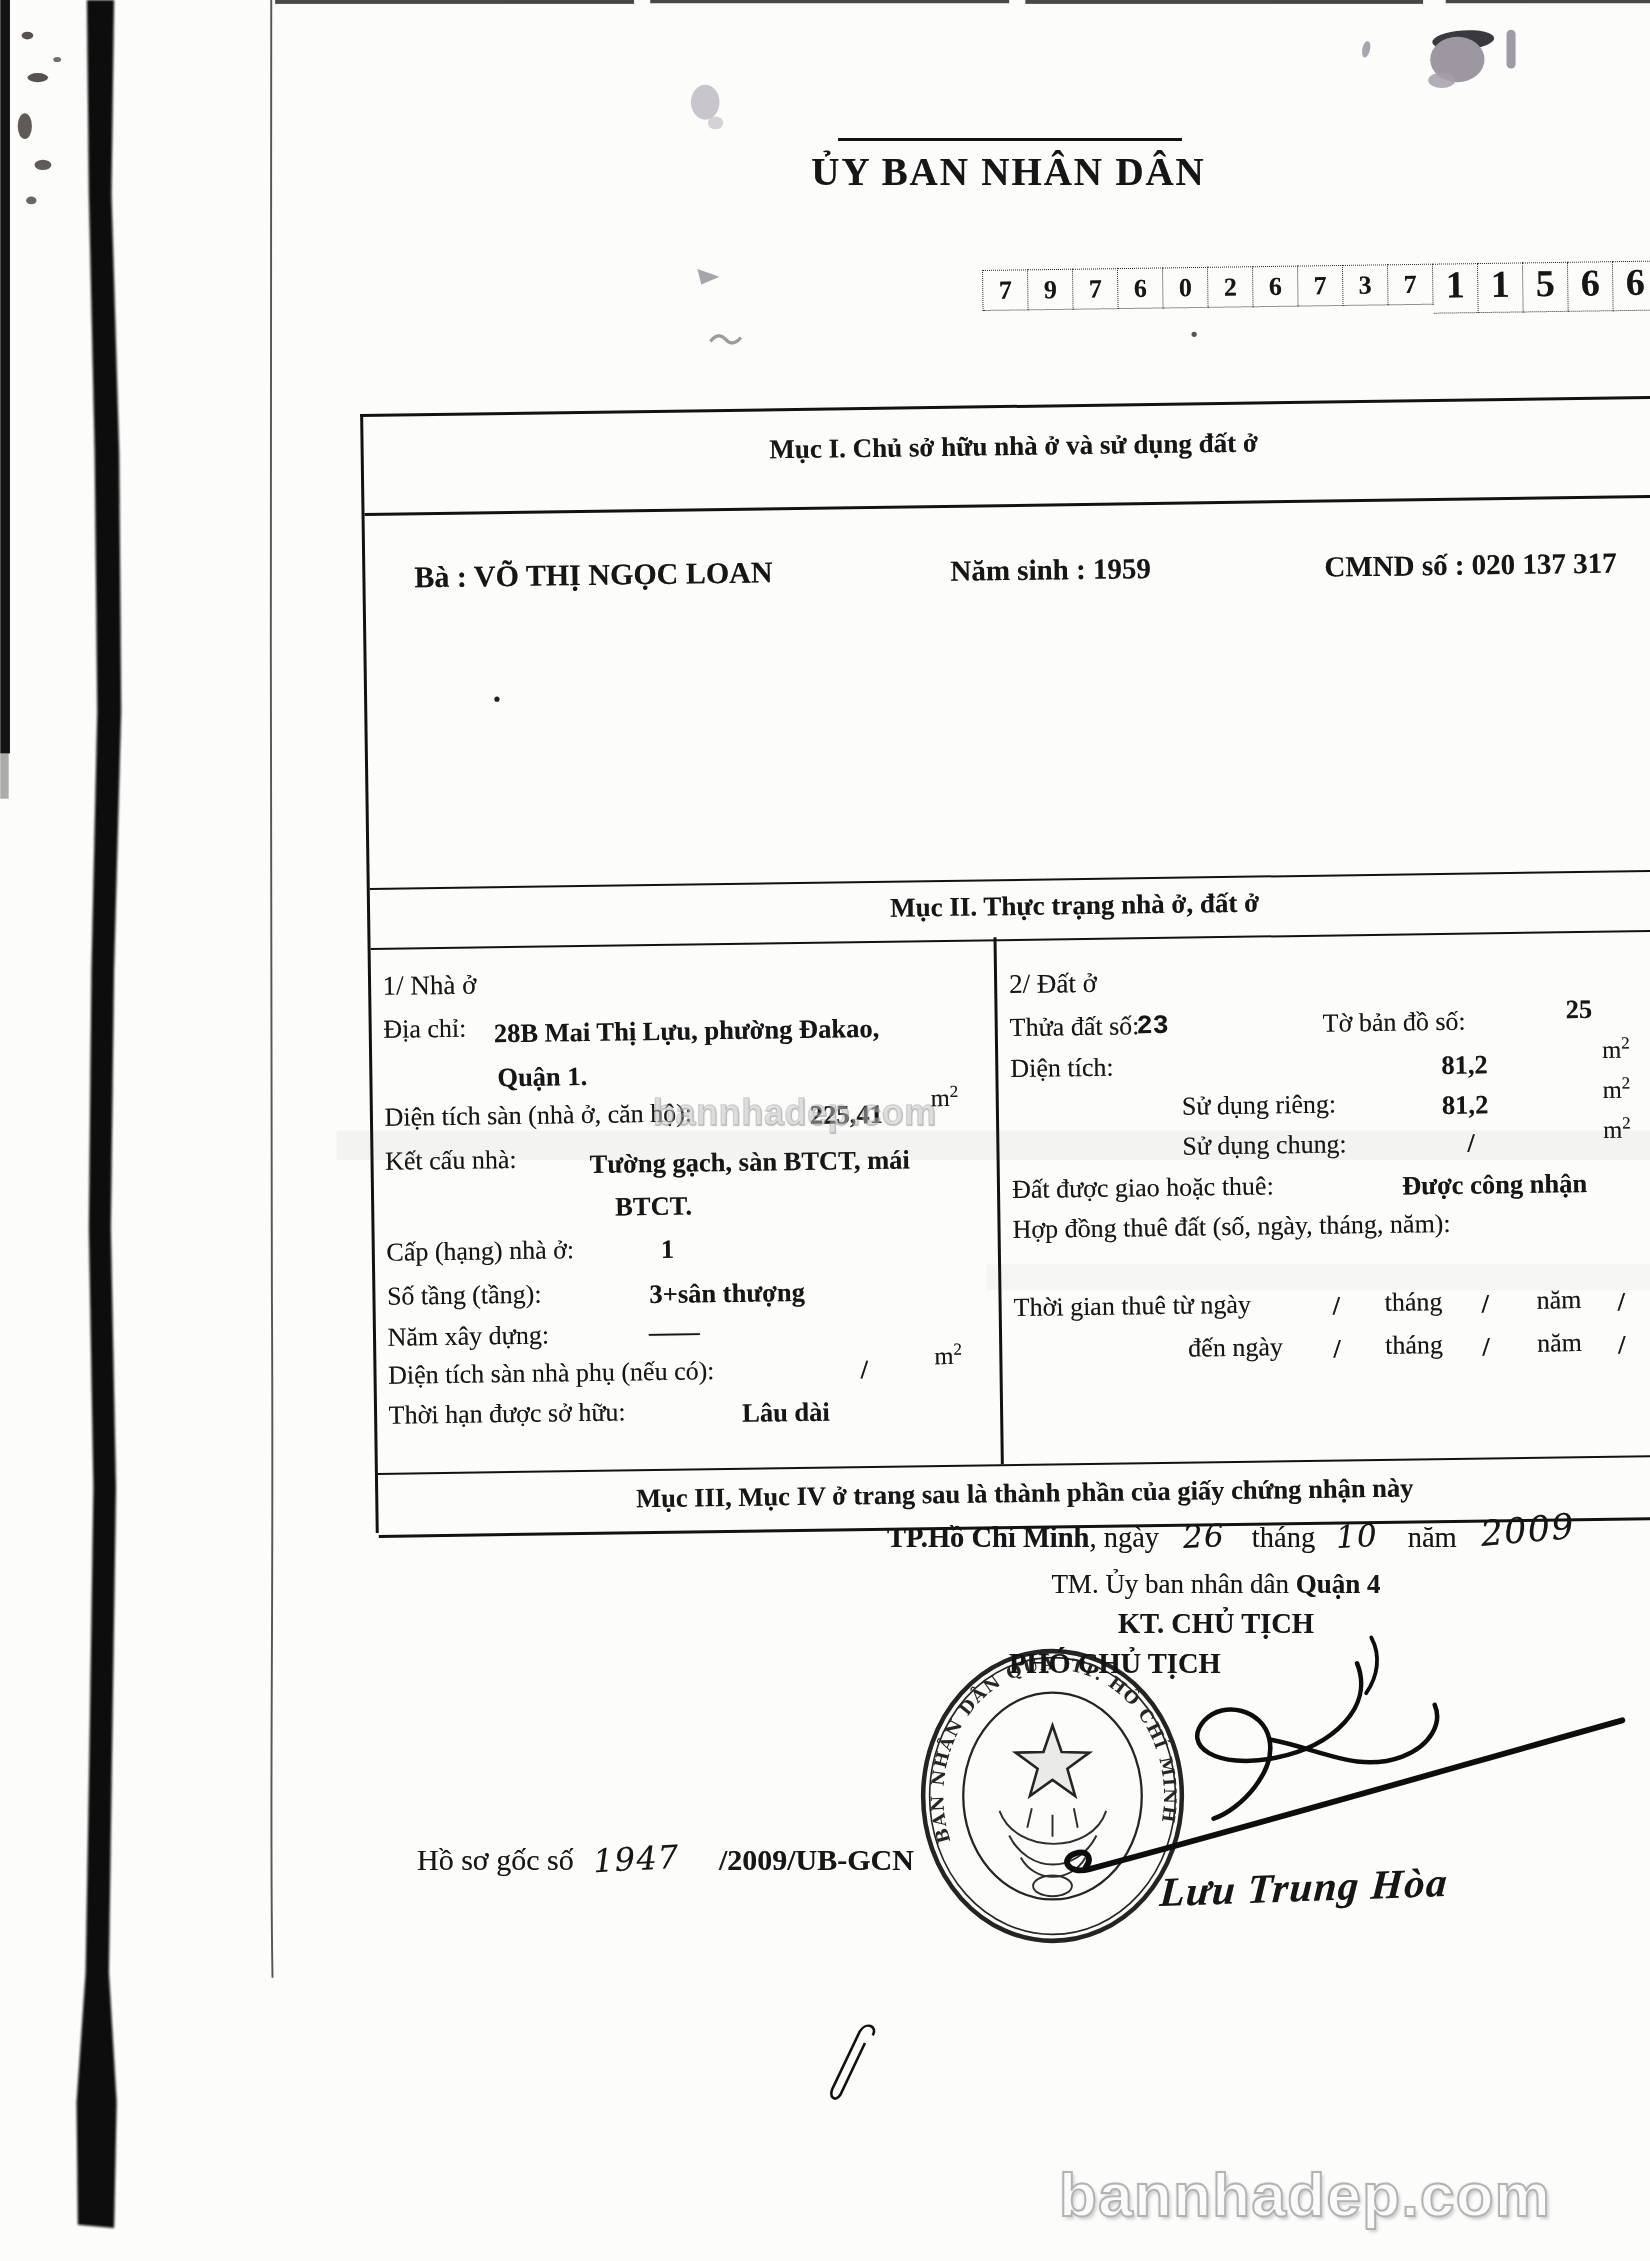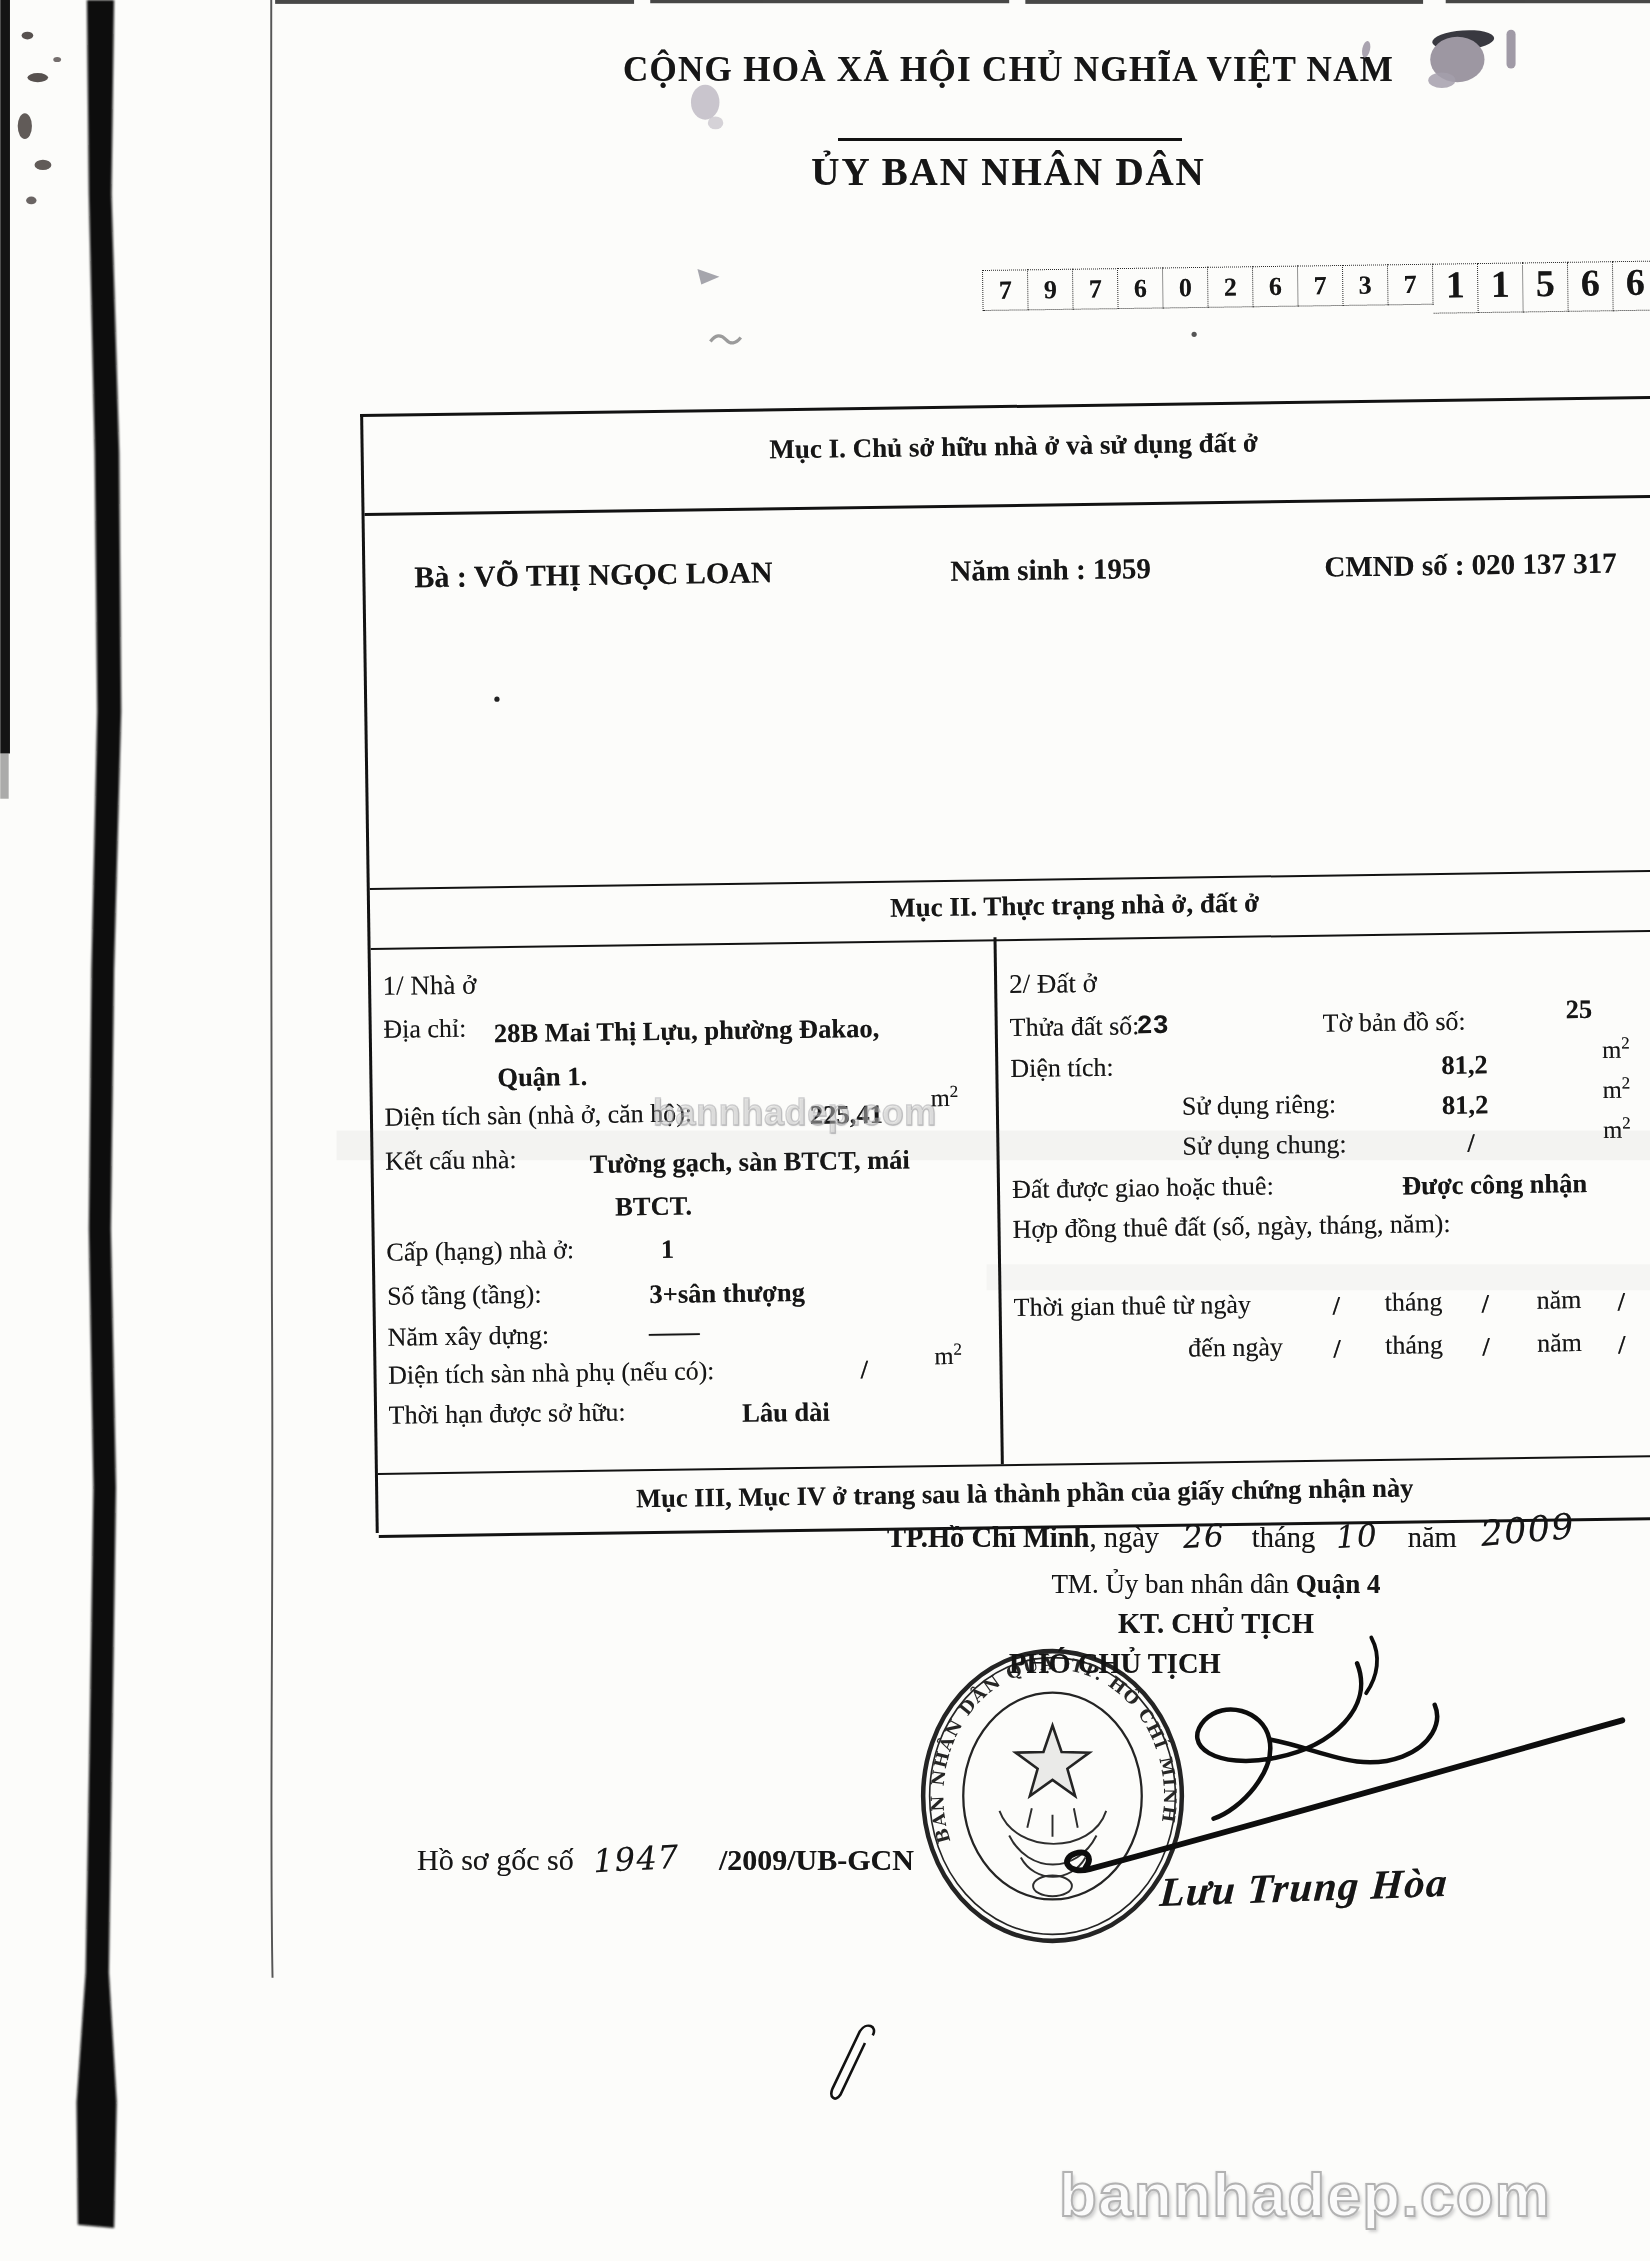--- a/index.html
+++ b/index.html
@@ -75,21 +75,20 @@
     text-shadow:2.6px 2.6px 3.2px #cfcfcf, -1.3px -1.3px 1.9px #dedede;
     letter-spacing:1.3px;
   }
   svg.layer{position:absolute; left:0; top:0; z-index:5; pointer-events:none;}
 </style>
 </head>
 <body>
 
 <div id="page">
 
-  <div class="abs hdr republic b ink">CỘNG HOÀ XÃ HỘI CHỦ NGHĨA VIỆT NAM</div>
   <div class="abs rule"></div>
   <div class="abs hdr issuer1 b ink">ỦY BAN NHÂN DÂN</div>
 
   <div class="abs numrow">
     <div class="numcell ink">7</div>
     <div class="numcell ink">9</div>
     <div class="numcell ink">7</div>
     <div class="numcell ink">6</div>
     <div class="numcell ink">0</div>
     <div class="numcell ink">2</div>

